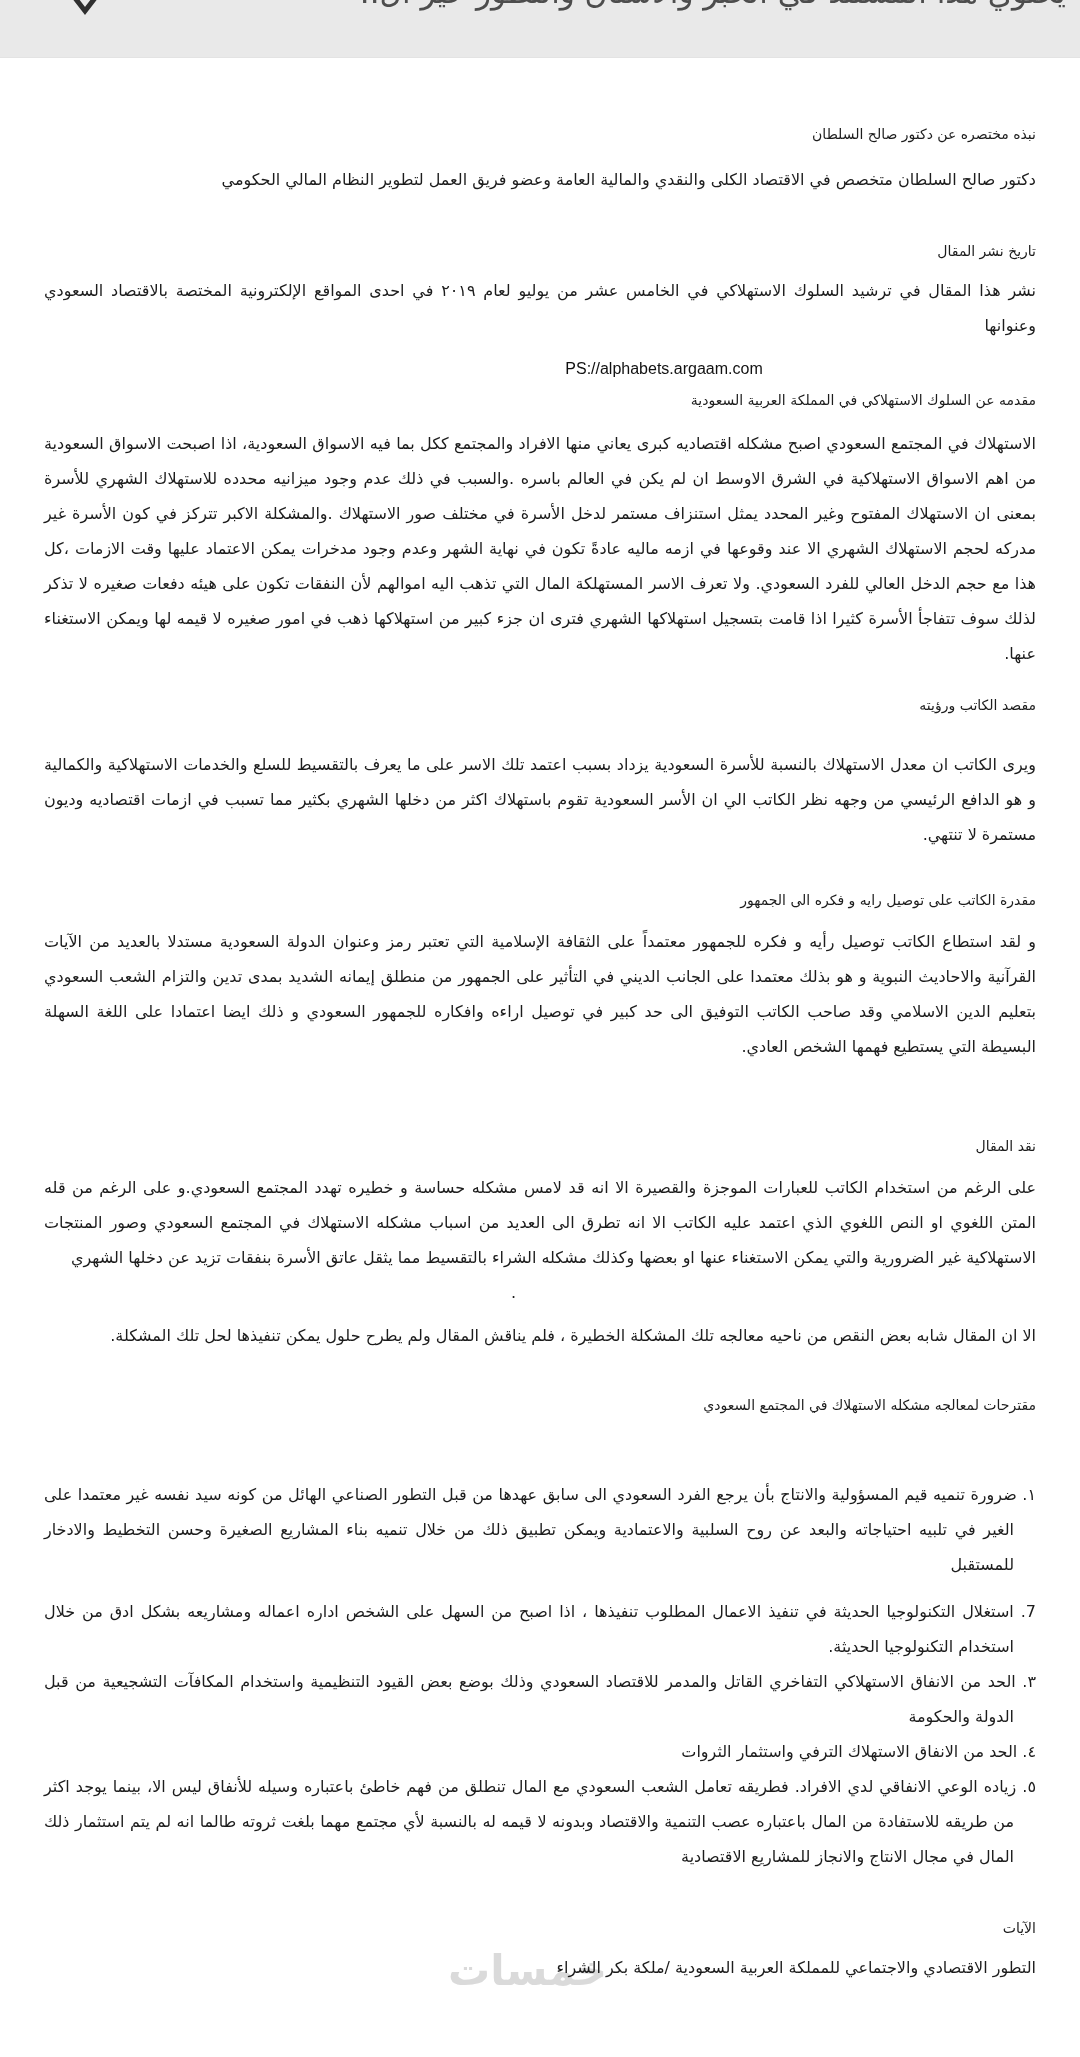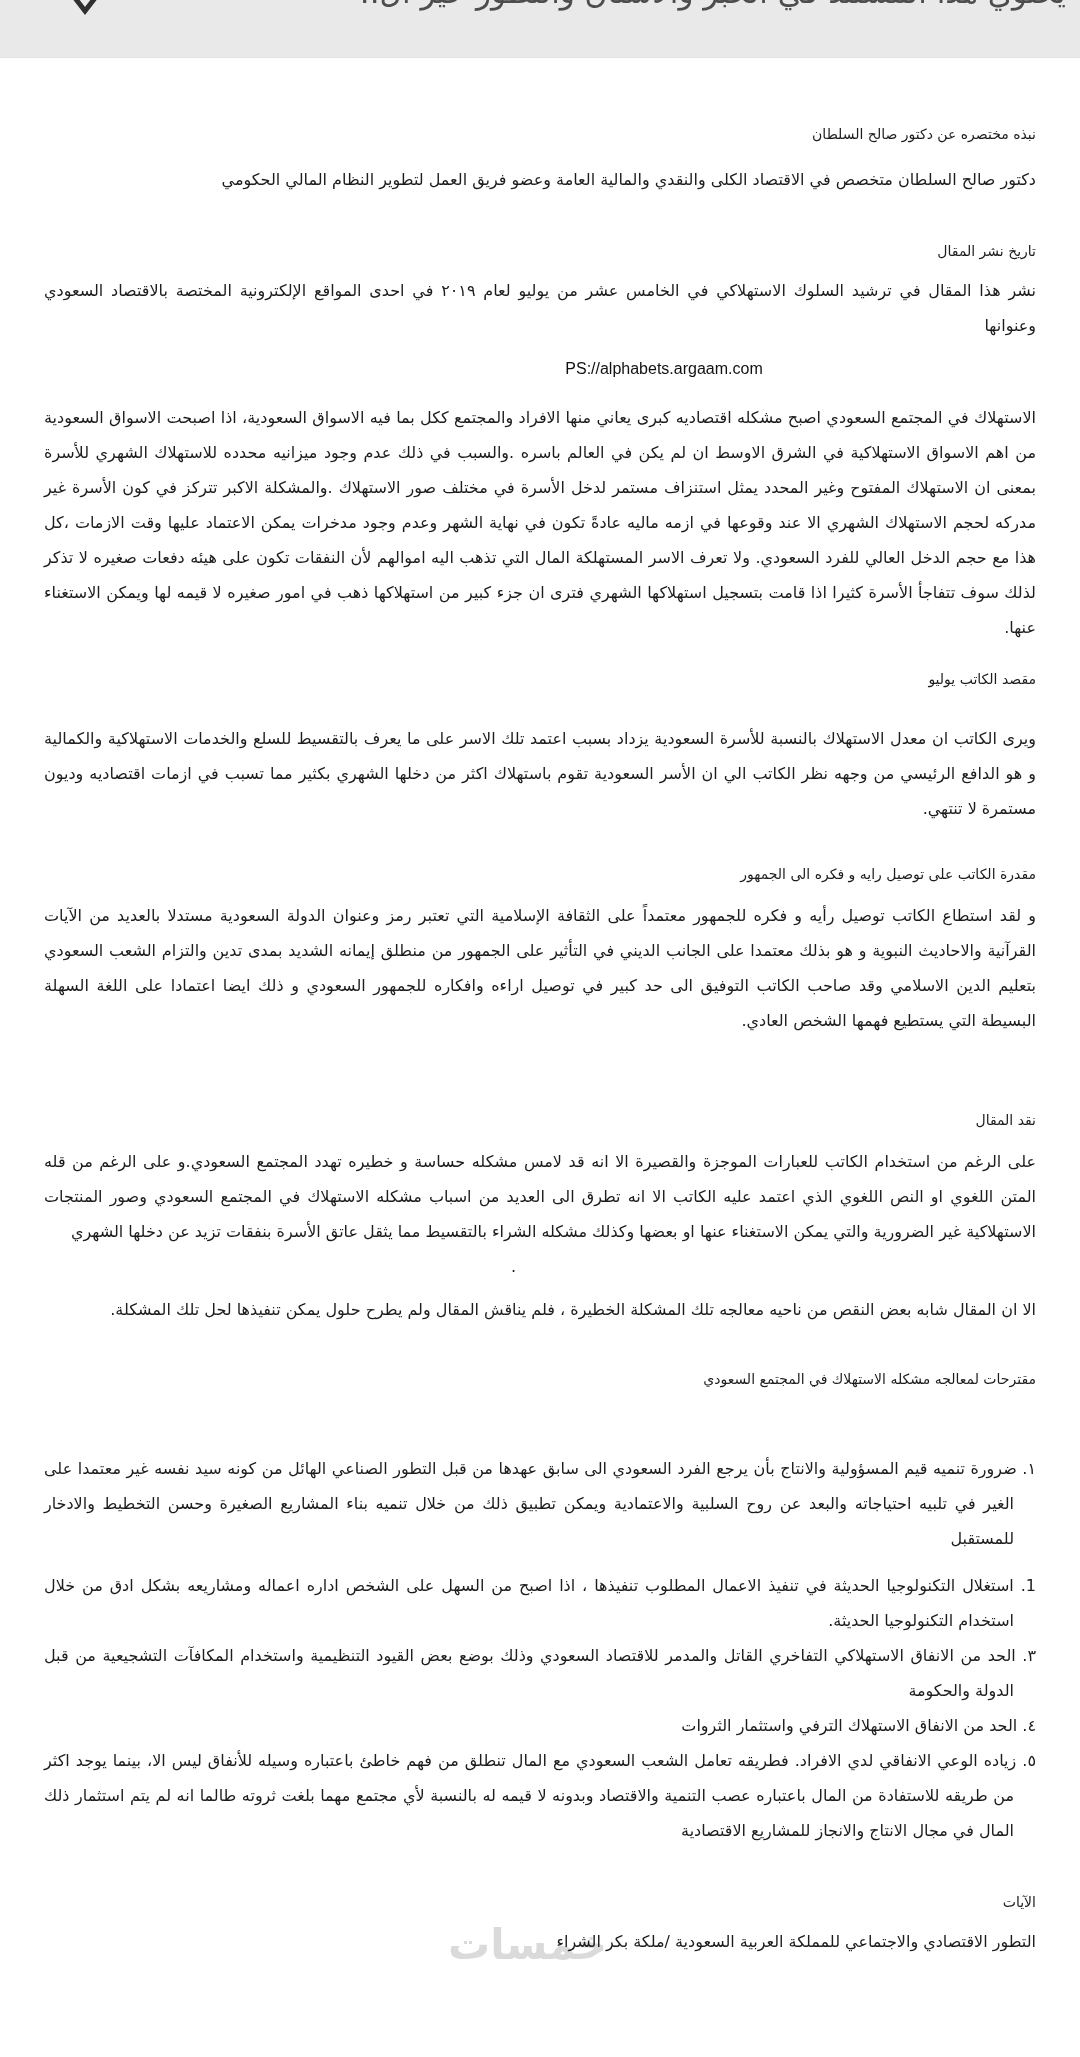--- a/index.html
+++ b/index.html
@@ -75,36 +75,37 @@
 <div class="page">
 
 
   <div class="h h-about">نبذه مختصره عن دكتور صالح السلطان</div>
   <div class="p p-about">دكتور صالح السلطان متخصص في الاقتصاد الكلى والنقدي والمالية العامة وعضو فريق العمل لتطوير النظام المالي الحكومي</div>
 
   <div class="h h-publish">تاريخ نشر المقال</div>
   <div class="p p-publish">نشر هذا المقال في ترشيد السلوك الاستهلاكي في الخامس عشر من يوليو لعام ٢٠١٩ في احدى المواقع الإلكترونية المختصة بالاقتصاد السعودي وعنوانها</div>
   <div class="p-link">PS://alphabets.argaam.com</div>
 
+  <div class="h h-intro">مقدمه عن السلوك الاستهلاكي في المملكة العربية السعودية</div>
   <div class="p p-intro">الاستهلاك في المجتمع السعودي اصبح مشكله اقتصاديه كبرى يعاني منها الافراد والمجتمع ككل بما فيه الاسواق السعودية، اذا اصبحت الاسواق السعودية من اهم الاسواق الاستهلاكية في الشرق الاوسط ان لم يكن في العالم باسره .والسبب في ذلك عدم وجود ميزانيه محدده للاستهلاك الشهري للأسرة بمعنى ان الاستهلاك المفتوح وغير المحدد يمثل استنزاف مستمر لدخل الأسرة في مختلف صور الاستهلاك .والمشكلة الاكبر تتركز في كون الأسرة غير مدركه لحجم الاستهلاك الشهري الا عند وقوعها في ازمه ماليه عادةً تكون في نهاية الشهر وعدم وجود مدخرات يمكن الاعتماد عليها وقت الازمات ،كل هذا مع حجم الدخل العالي للفرد السعودي. ولا تعرف الاسر المستهلكة  المال التي تذهب اليه اموالهم لأن  النفقات تكون على هيئه دفعات صغيره لا تذكر  لذلك سوف تتفاجأ الأسرة كثيرا اذا قامت بتسجيل استهلاكها الشهري فترى  ان جزء كبير من استهلاكها  ذهب في امور صغيره لا قيمه لها ويمكن الاستغناء عنها.</div>
 
-  <div class="h h-purpose">مقصد الكاتب يوليو</div>
+  <div class="h h-purpose">مقصد الكاتب ورؤيته</div>
   <div class="p p-purpose">ويرى الكاتب ان معدل الاستهلاك بالنسبة للأسرة السعودية يزداد  بسبب اعتمد  تلك الاسر على ما يعرف بالتقسيط للسلع والخدمات الاستهلاكية والكمالية و هو الدافع الرئيسي من وجهه نظر الكاتب الي ان الأسر السعودية تقوم باستهلاك اكثر من دخلها الشهري بكثير مما تسبب في ازمات اقتصاديه وديون مستمرة لا تنتهي.</div>
 
   <div class="h h-delivery">مقدرة الكاتب على توصيل رايه و فكره الى الجمهور</div>
   <div class="p p-delivery">و لقد استطاع الكاتب  توصيل رأيه و  فكره للجمهور معتمداً على الثقافة الإسلامية التي تعتبر  رمز وعنوان الدولة السعودية مستدلا بالعديد من الآيات القرآنية والاحاديث النبوية و هو بذلك معتمدا على الجانب الديني في التأثير  على الجمهور من منطلق  إيمانه  الشديد بمدى  تدين والتزام الشعب السعودي بتعليم الدين الاسلامي وقد صاحب الكاتب التوفيق الى حد كبير في توصيل اراءه وافكاره للجمهور السعودي و ذلك ايضا اعتمادا على اللغة السهلة البسيطة التي يستطيع فهمها الشخص العادي.</div>
 
   <div class="h h-critique">نقد المقال</div>
   <div class="p p-critique">على  الرغم  من استخدام الكاتب للعبارات الموجزة والقصيرة الا انه قد  لامس مشكله حساسة و خطيره تهدد المجتمع السعودي.و  على الرغم من قله المتن اللغوي او النص اللغوي الذي اعتمد عليه الكاتب الا انه تطرق الى العديد من اسباب مشكله الاستهلاك في المجتمع السعودي وصور المنتجات الاستهلاكية غير الضرورية والتي يمكن الاستغناء عنها او بعضها وكذلك مشكله الشراء بالتقسيط مما  يثقل عاتق  الأسرة بنفقات تزيد عن دخلها الشهري</div>
   <div class="p p-tail">.</div>
   <div class="p p-critique2">الا ان المقال شابه بعض النقص من ناحيه معالجه تلك المشكلة الخطيرة ، فلم يناقش المقال ولم  يطرح حلول يمكن تنفيذها لحل تلك المشكلة.</div>
 
   <div class="h h-proposals">مقترحات لمعالجه مشكله الاستهلاك في المجتمع السعودي</div>
   <div class="item item-1">١. ضرورة تنميه قيم المسؤولية والانتاج بأن يرجع الفرد السعودي الى سابق عهدها من قبل التطور  الصناعي الهائل من كونه سيد نفسه غير معتمدا على الغير في تلبيه احتياجاته والبعد عن روح السلبية والاعتمادية ويمكن تطبيق ذلك من خلال تنميه بناء المشاريع الصغيرة وحسن التخطيط والادخار  للمستقبل</div>
-  <div class="item item-2">1. استغلال التكنولوجيا الحديثة في تنفيذ الاعمال المطلوب تنفيذها ، اذا اصبح من السهل على الشخص اداره اعماله ومشاريعه بشكل ادق من خلال استخدام التكنولوجيا الحديثة.</div>
+  <div class="item item-2">7. استغلال التكنولوجيا الحديثة في تنفيذ الاعمال المطلوب تنفيذها ، اذا اصبح من السهل على الشخص اداره اعماله ومشاريعه بشكل ادق من خلال استخدام التكنولوجيا الحديثة.</div>
   <div class="item">٣. الحد من الانفاق الاستهلاكي التفاخري القاتل والمدمر للاقتصاد السعودي وذلك بوضع بعض القيود التنظيمية واستخدام  المكافآت التشجيعية من قبل الدولة والحكومة</div>
   <div class="item">٤. الحد من  الانفاق الاستهلاك الترفي واستثمار الثروات</div>
   <div class="item">٥. زياده الوعي الانفاقي لدي الافراد. فطريقه تعامل الشعب السعودي مع المال تنطلق من فهم خاطئ باعتباره وسيله للأنفاق ليس الا،  بينما يوجد اكثر من طريقه للاستفادة من المال باعتباره عصب التنمية والاقتصاد وبدونه لا قيمه له بالنسبة لأي مجتمع مهما بلغت ثروته طالما انه لم يتم استثمار ذلك المال في مجال الانتاج والانجاز للمشاريع الاقتصادية</div>
 
   <div class="h h-refs">الآيات</div>
   <div class="refs-wrap">
     <div class="watermark">خمسات</div>
     <div class="p p-ref">التطور الاقتصادي والاجتماعي للمملكة العربية السعودية /ملكة بكر الشراء</div>
   </div>
 

